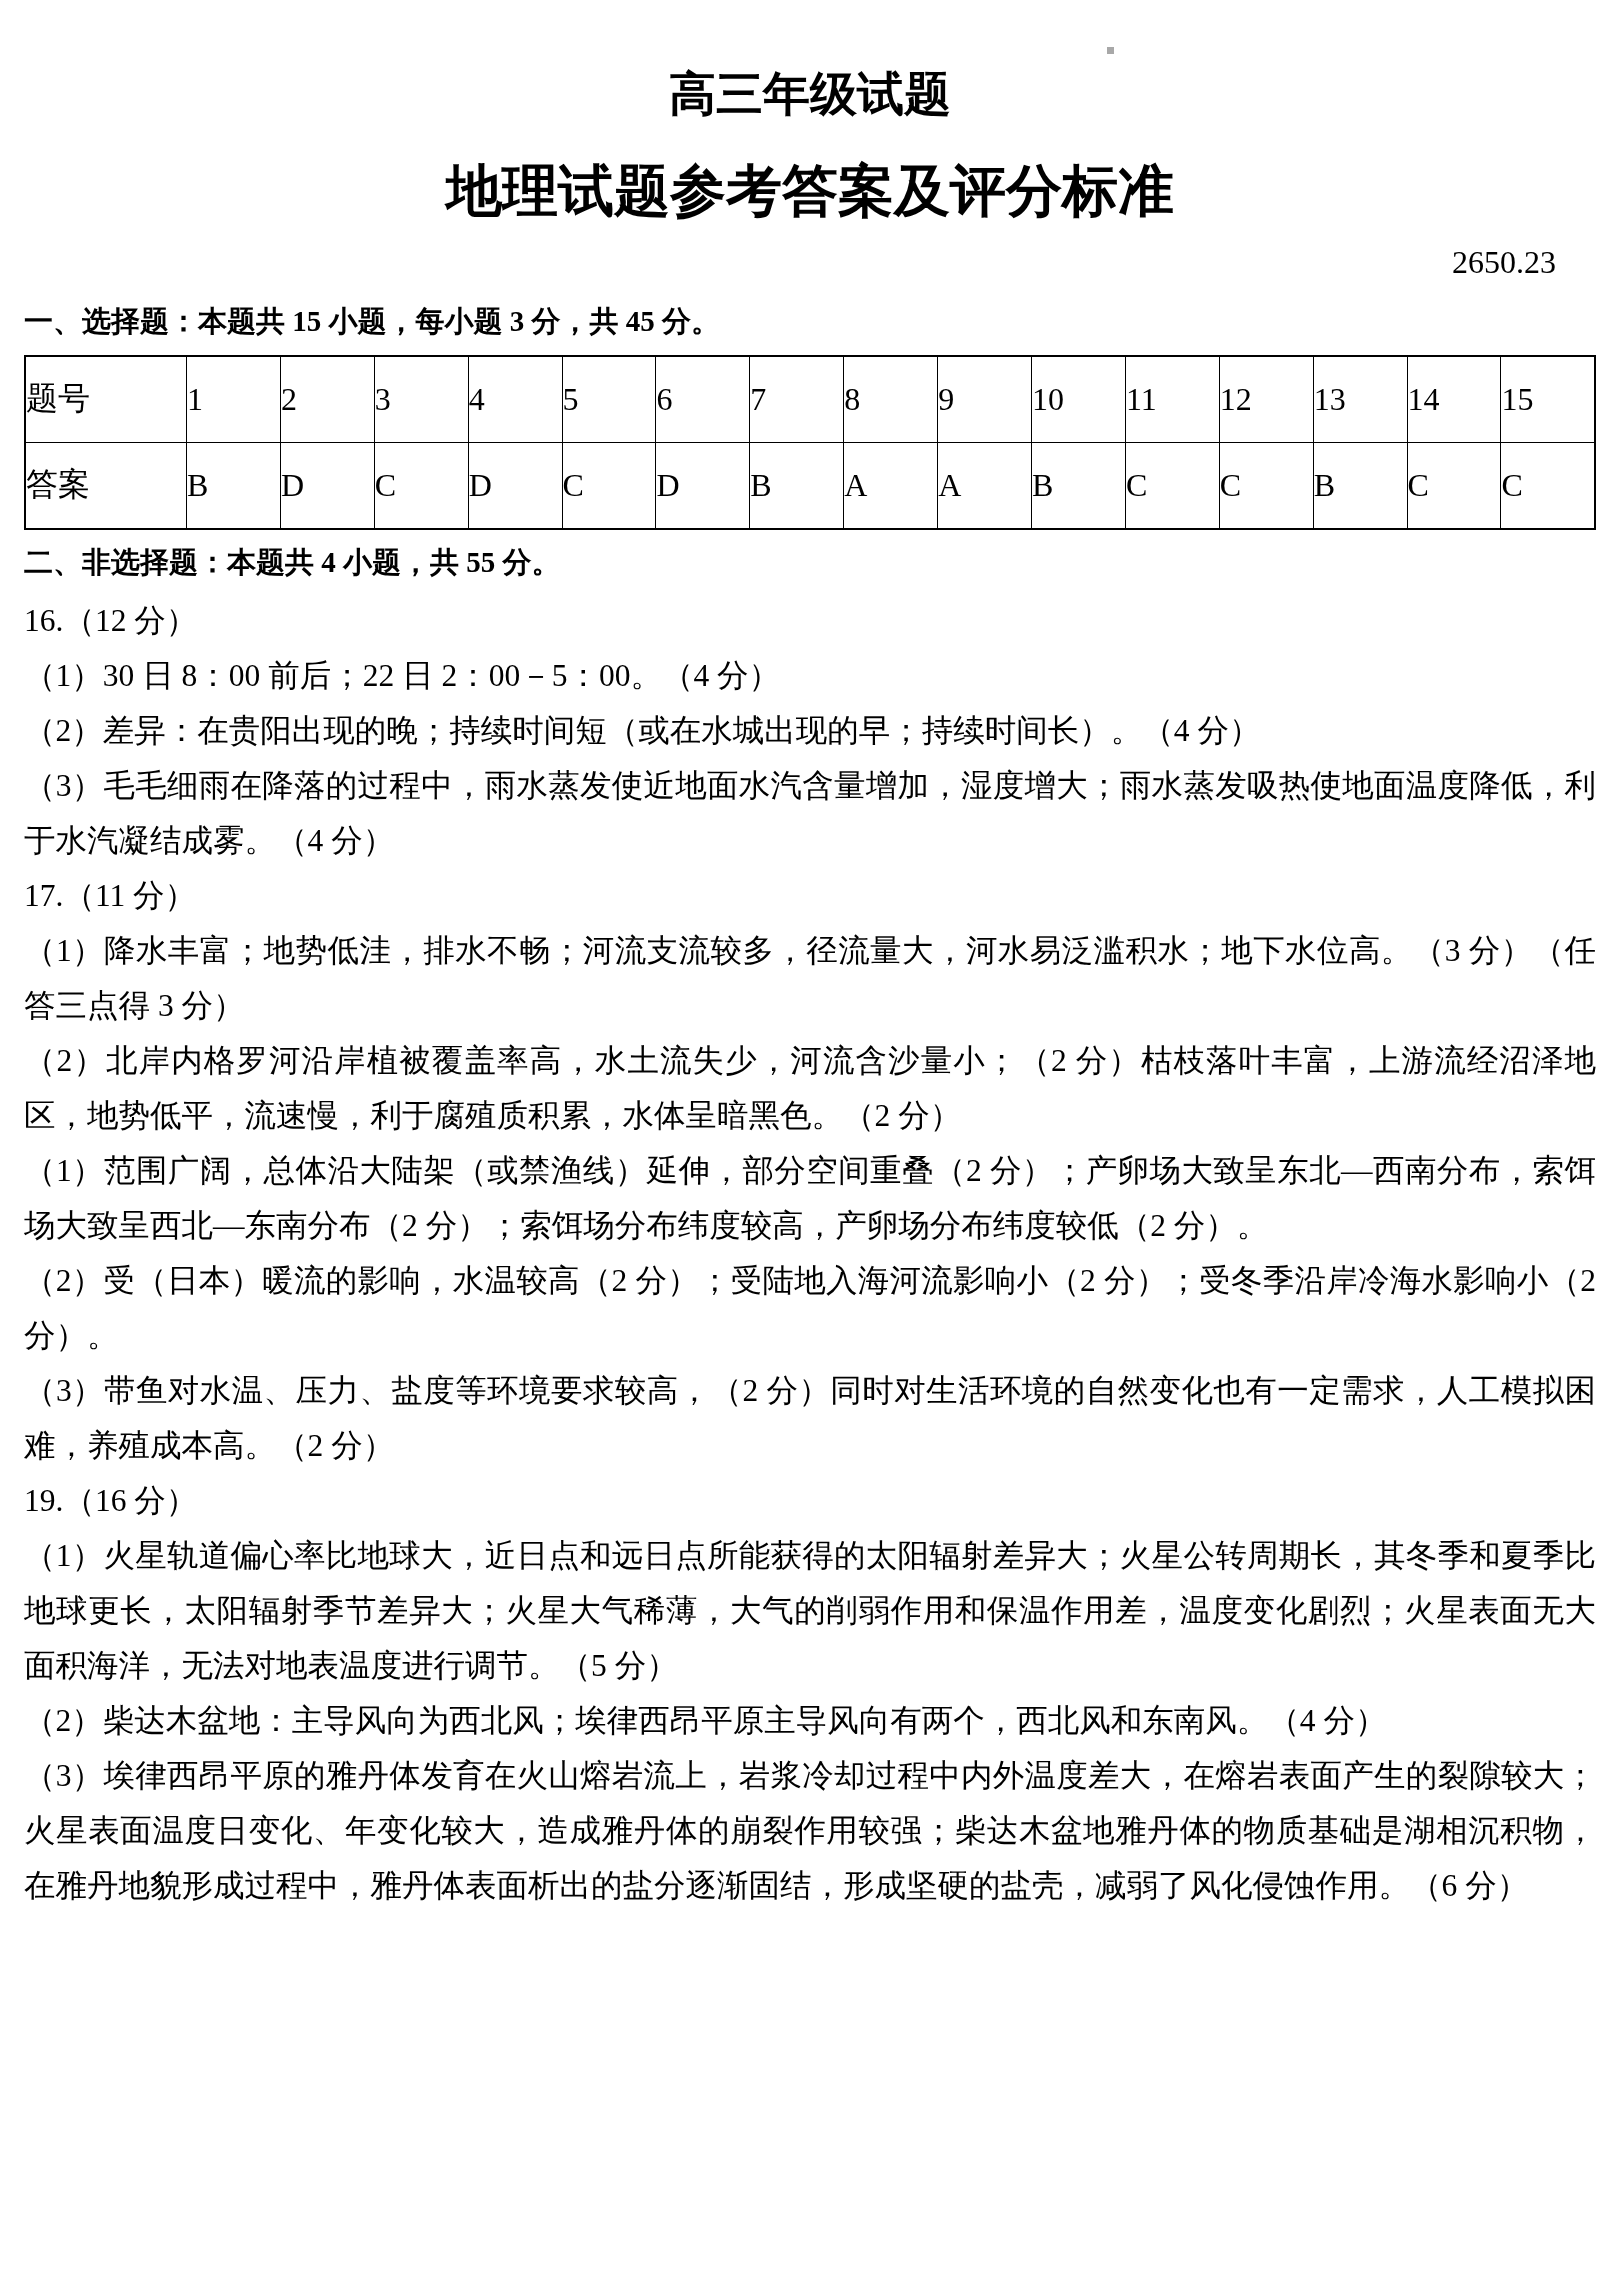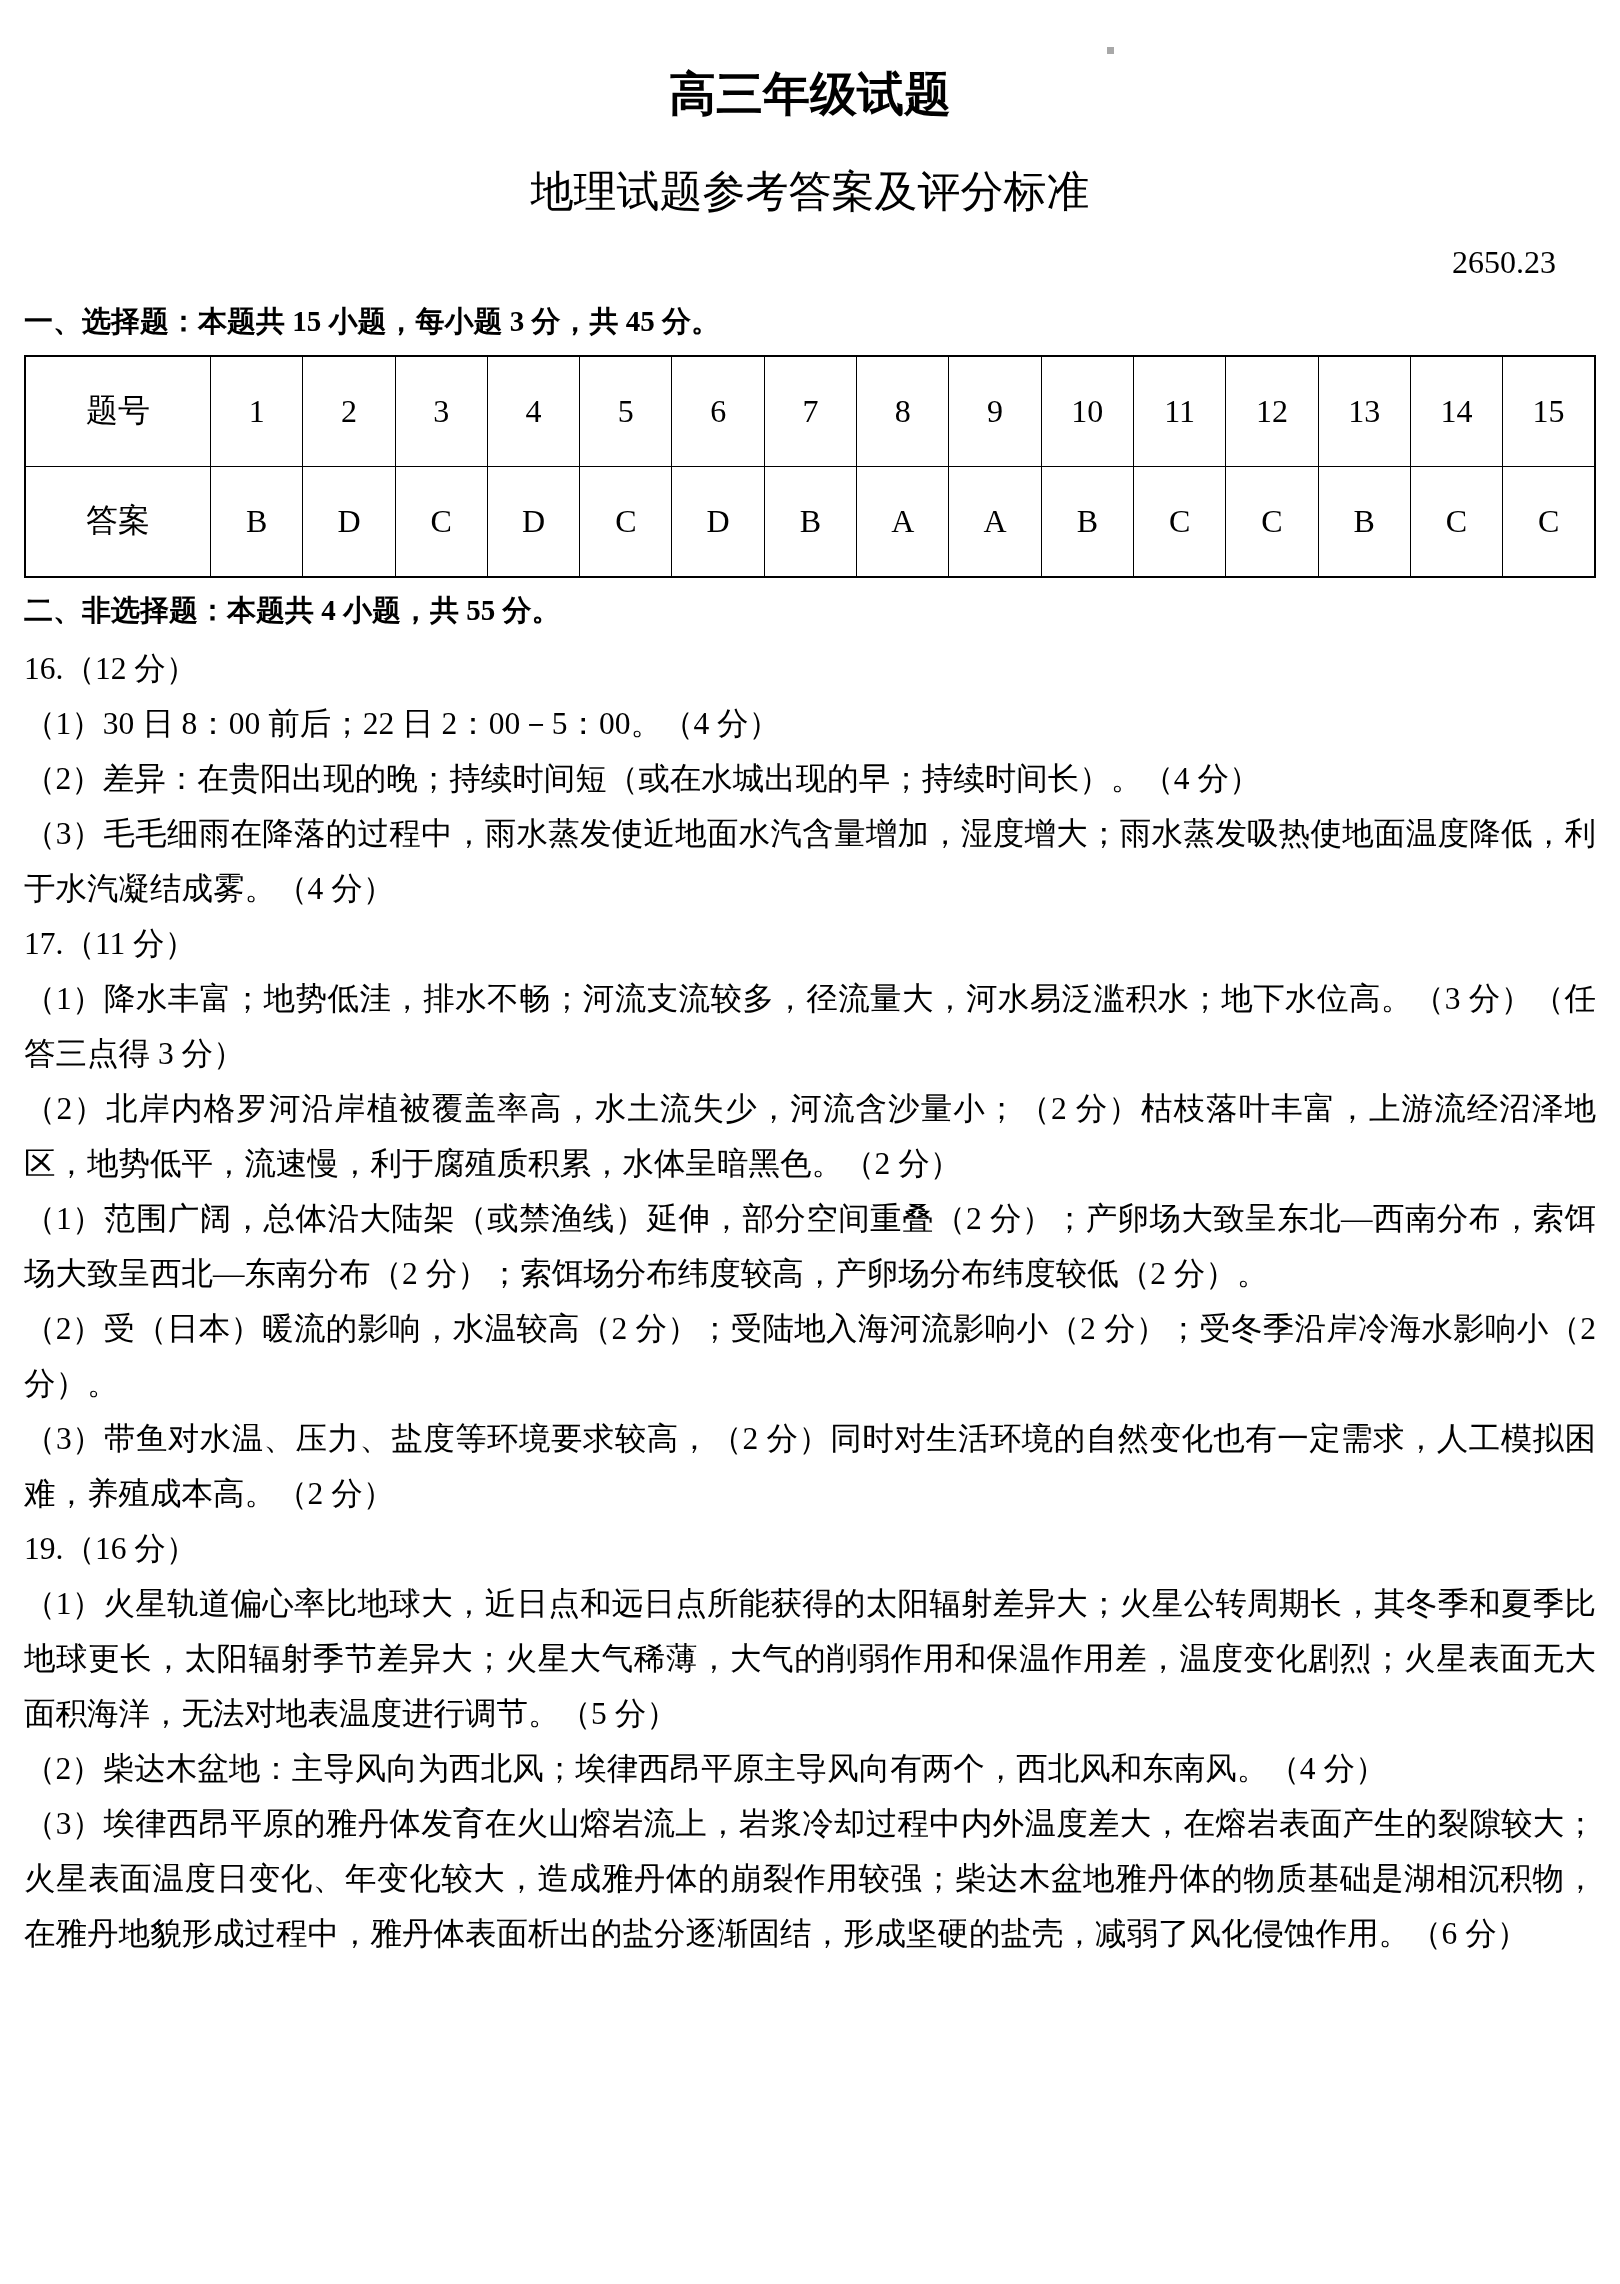--- a/index.html
+++ b/index.html
@@ -28,22 +28,22 @@
   .title {
     margin: 68px 0 0 0;
     text-align: center;
     font-size: 47px;
     font-weight: bold;
     line-height: 53px;
   }
   .subtitle {
     margin: 41px 0 0 0;
     text-align: center;
-    font-size: 43px;
-    font-weight: normal;
+    font-size: 56px;
+    font-weight: bold;
     line-height: 59px;
   }
   .date-line {
     margin: 20.5px 40px 0 0;
     text-align: right;
     font-size: 32px;
     line-height: 41px;
   }
   .sec-heading {
     font-size: 29px;
@@ -59,24 +59,23 @@
   }
   table.answers {
     margin-top: 11.7px;
     border-collapse: collapse;
     width: 1572px;
     table-layout: fixed;
   }
   table.answers td {
     border: 1.5px solid #000000;
     height: 85px;
-    text-align: center;
     vertical-align: middle;
     font-size: 32px;
-    padding: 12px;
+    padding: 0;
   }
   table.answers {
     border: 2.2px solid #000000;
   }
   td.qcol {
     width: 160px;
   }
   .body-text {
     margin-top: 8.8px;
   }

